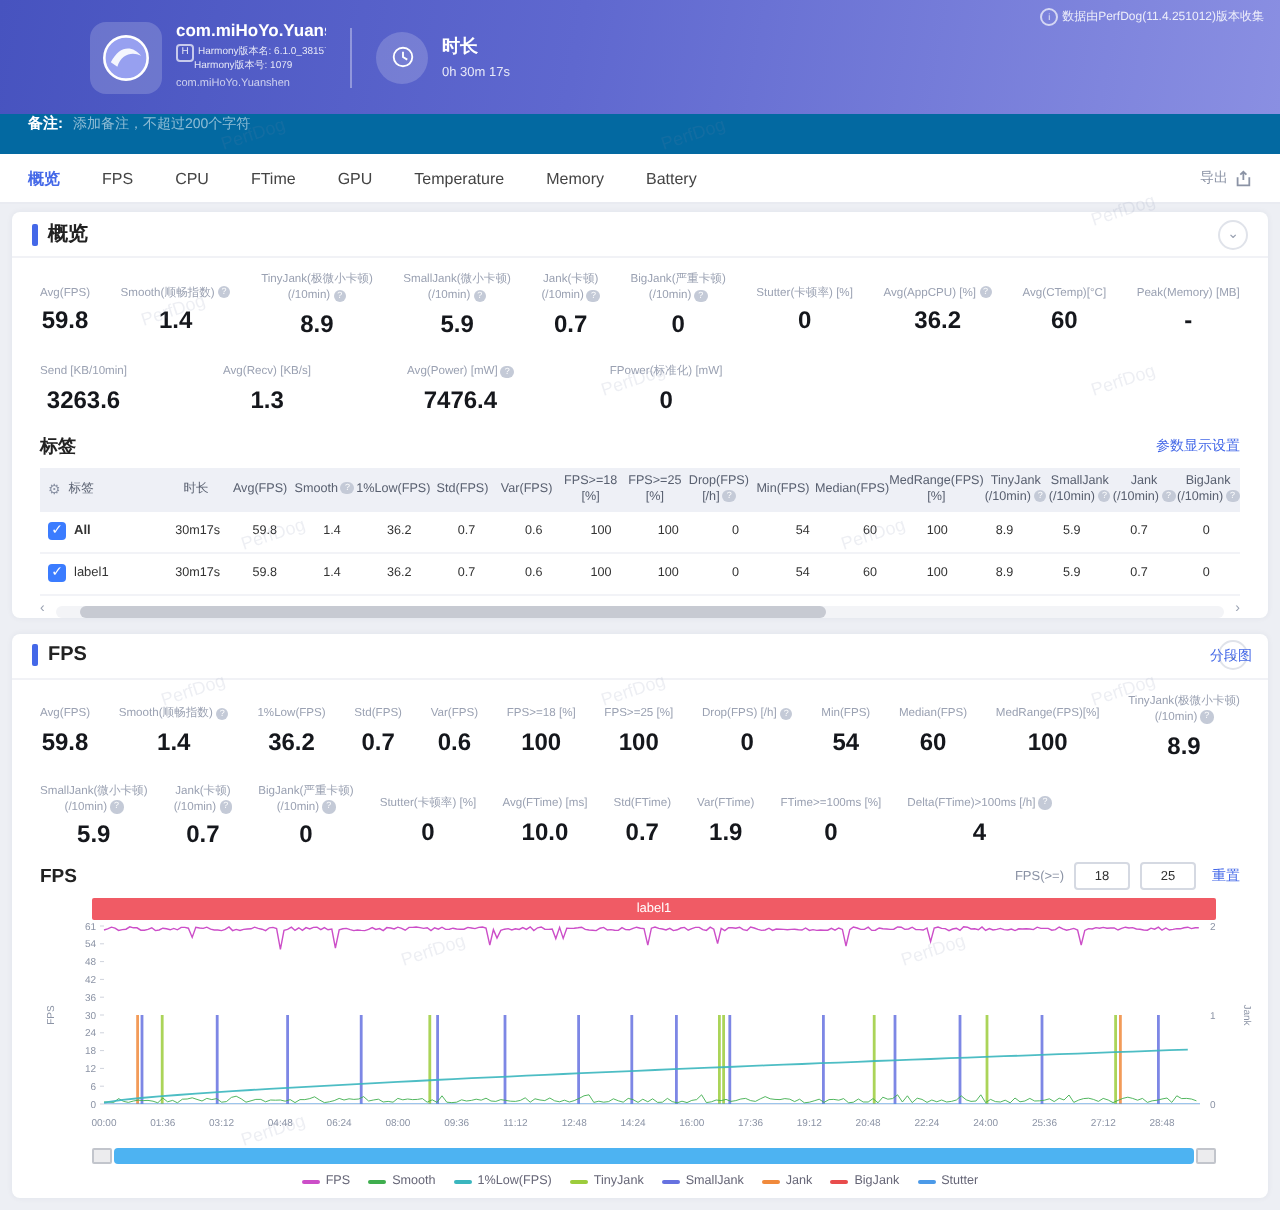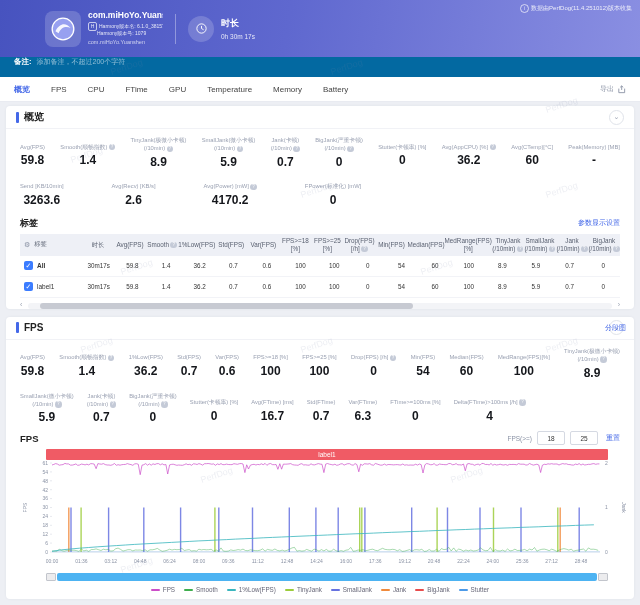--- a/index.html
+++ b/index.html
@@ -224,27 +224,27 @@
       <div class="metric">
         <div class="m-label">
           <span>Send [KB/10min]</span>
         </div>
         <div class="m-value">3263.6</div>
       </div>
       <div class="metric">
         <div class="m-label">
           <span>Avg(Recv) [KB/s]</span>
         </div>
-        <div class="m-value">2.6</div>
+        <div class="m-value">1.3</div>
       </div>
       <div class="metric">
         <div class="m-label">
           <span>Avg(Power) [mW]<span class="info">?</span></span>
         </div>
-        <div class="m-value">4170.2</div>
+        <div class="m-value">7476.4</div>
       </div>
       <div class="metric">
         <div class="m-label">
           <span>FPower(标准化) [mW]</span>
         </div>
         <div class="m-value">0</div>
       </div>
     </div>
   <div class="subhdr">
     <div class="subtitle">标签</div>
@@ -469,33 +469,33 @@
       <div class="metric">
         <div class="m-label">
           <span>Stutter(卡顿率) [%]</span>
         </div>
         <div class="m-value">0</div>
       </div>
       <div class="metric">
         <div class="m-label">
           <span>Avg(FTime) [ms]</span>
         </div>
-        <div class="m-value">16.7</div>
+        <div class="m-value">10.0</div>
       </div>
       <div class="metric">
         <div class="m-label">
           <span>Std(FTime)</span>
         </div>
         <div class="m-value">0.7</div>
       </div>
       <div class="metric">
         <div class="m-label">
           <span>Var(FTime)</span>
         </div>
-        <div class="m-value">6.3</div>
+        <div class="m-value">1.9</div>
       </div>
       <div class="metric">
         <div class="m-label">
           <span>FTime&gt;=100ms [%]</span>
         </div>
         <div class="m-value">0</div>
       </div>
       <div class="metric">
         <div class="m-label">
           <span>Delta(FTime)&gt;100ms [/h]<span class="info">?</span></span>

